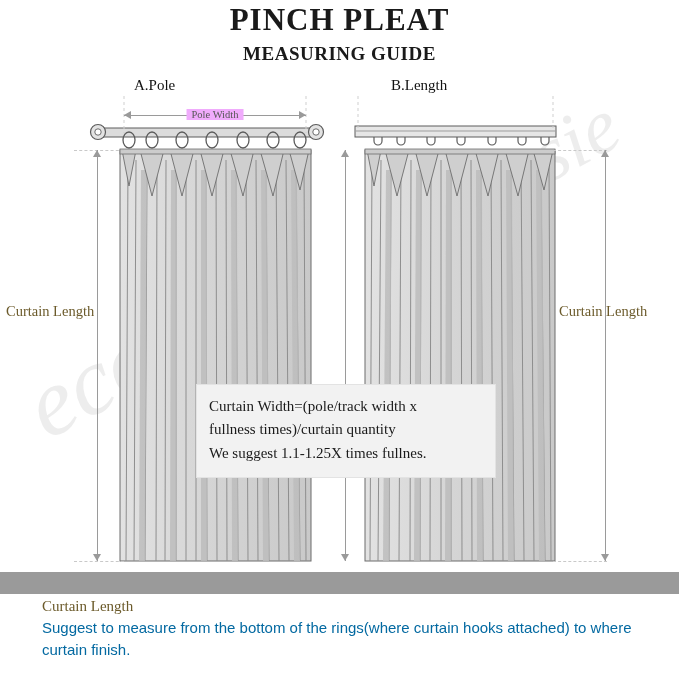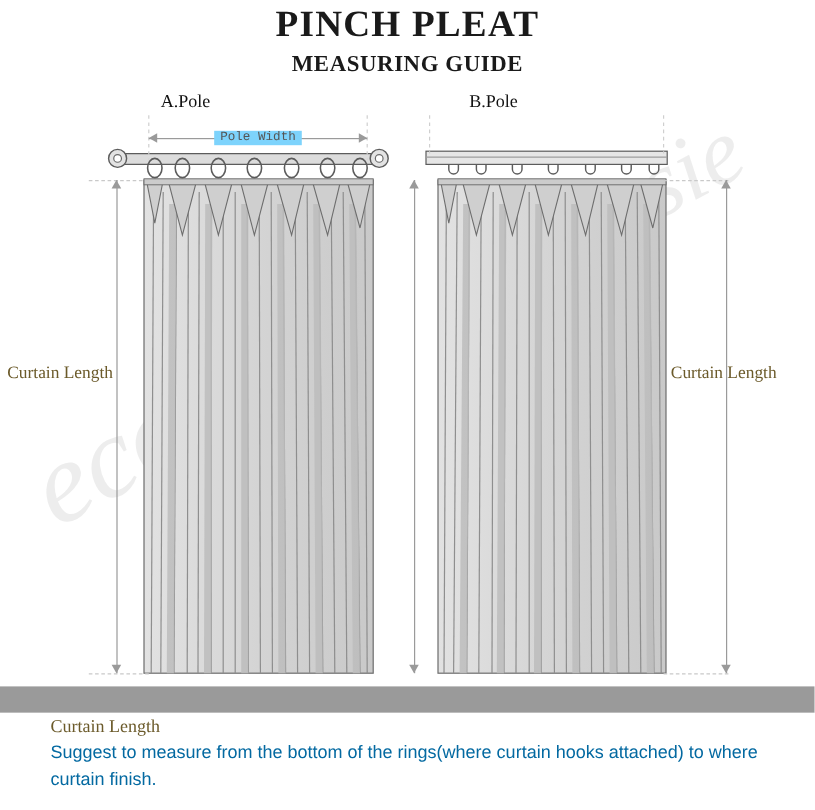--- a/index.html
+++ b/index.html
@@ -74,25 +74,25 @@
     border-top: 4px solid transparent;
     border-bottom: 4px solid transparent;
   }
   .dim-h .arrow-l { left: 0; border-right: 7px solid #9a9a9a; }
   .dim-h .arrow-r { right: 0; border-left: 7px solid #9a9a9a; }
   .dim-h .cap {
     position: absolute;
     top: -1px;
     left: 50%;
     transform: translateX(-50%);
-    background: #7dd3fc;
+    background: #f0abfc;
     padding: 0 5px;
     font-size: 10.5px;
     color: #555;
-    font-family: Liberation Mono, monospace;
+    font-family: Liberation Serif, serif;
     white-space: nowrap;
   }
 
   
   .dim-v {
     position: absolute;
     width: 10px;
   }
   .dim-v .line {
     position: absolute;
@@ -201,21 +201,21 @@
 
 <div id="page">
 
   <div class="wm" id="wm1">ecosie</div>
   <div class="wm" id="wm2">ecosie</div>
 
   <div id="title">PINCH PLEAT</div>
   <div id="subtitle">MEASURING GUIDE</div>
 
   <div class="panel-label" id="label-pole">A.Pole</div>
-  <div class="panel-label" id="label-track">B.Pole</div>
+  <div class="panel-label" id="label-track">B.Length</div>
 
   <svg id="art" width="679" height="675" viewBox="0 0 679 675">
     <defs>
       <linearGradient id="fabA" x1="0" y1="0" x2="1" y2="0">
         <stop offset="0%" stop-color="#e2e2e2"></stop>
         <stop offset="50%" stop-color="#d4d4d4"></stop>
         <stop offset="100%" stop-color="#c9c9c9"></stop>
       </linearGradient>
     </defs>
 
@@ -376,20 +376,25 @@
   </div>
   <div class="dim-v" style="left:600px; top:150px; height:411px;">
     <div class="line"></div>
     <div class="arrow-t"></div>
     <div class="arrow-b"></div>
   </div>
 
   <div class="len-label" id="len-left">Curtain Length</div>
   <div class="len-label" id="len-right">Curtain Length</div>
 
+  <div id="formula">
+    <div>Curtain Width=(pole/track width x</div>
+    <div>fullness times)/curtain quantity</div>
+    <div>We suggest 1.1-1.25X times fullnes.</div>
+  </div>
 
   <div id="footer-bar"></div>
   <div id="footer">
     <div class="f-title">Curtain Length</div>
     <div class="f-text">Suggest to measure from the bottom of the rings(where curtain hooks attached) to where curtain finish.</div>
   </div>
 
 </div>
 
 </body></html>

